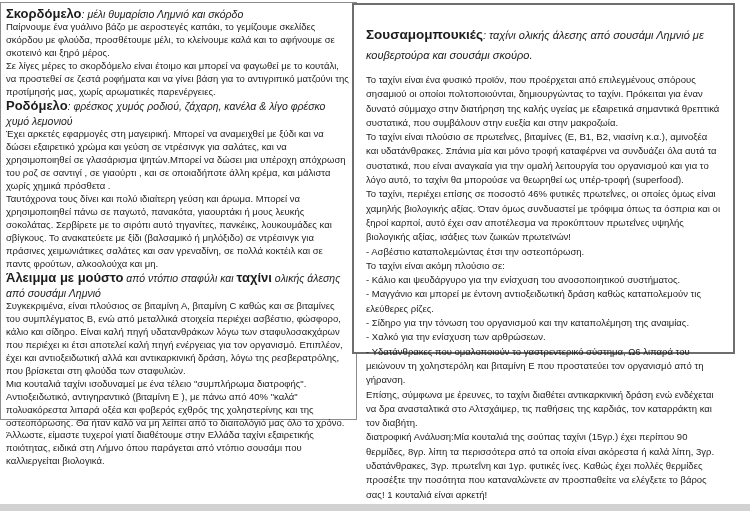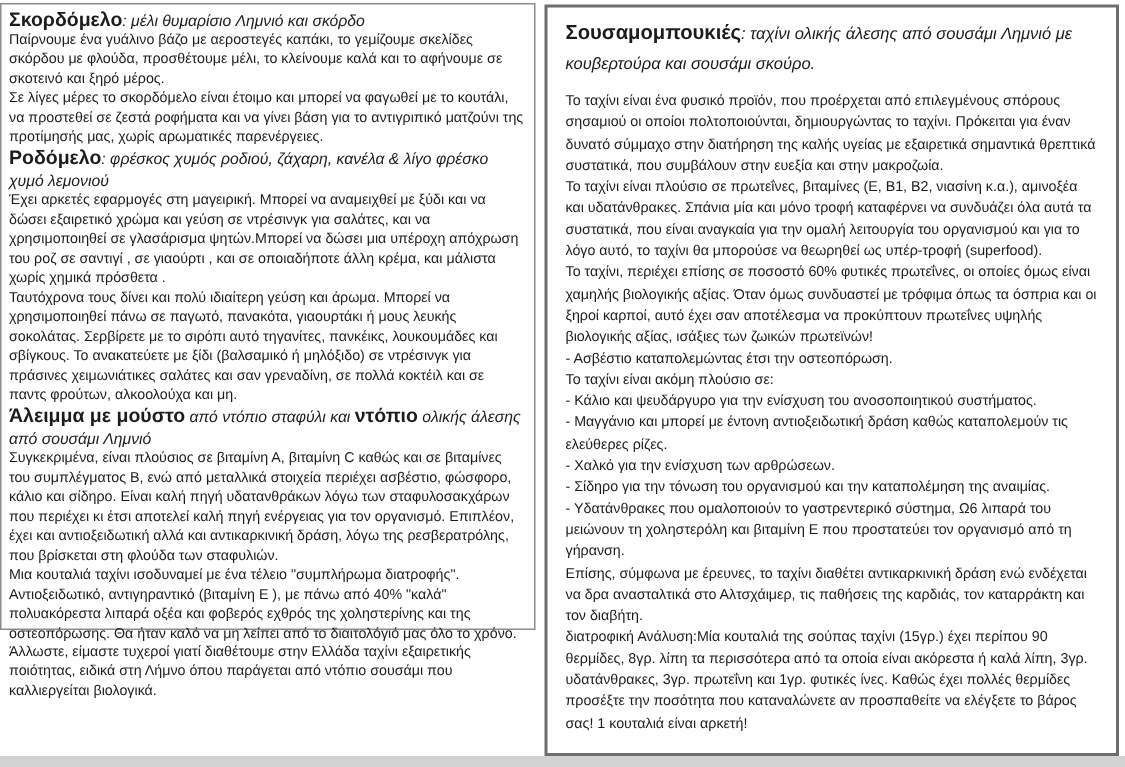--- a/index.html
+++ b/index.html
@@ -14,23 +14,23 @@
   .textbox {
     position:absolute;
     background:#ffffff;
   }
   .box-left {
     left:0; top:2px; width:357px; height:418px;
     border:1px solid #8c8c8c;
     padding:3px 6px 4px 5px;
   }
   .box-right {
-    left:363px; top:3px; width:383px; height:501px;
+    left:352px; top:3px; width:383px; height:351px;
     border:2px solid #6e6e6e;
-    padding:8px 11px 8px 12px;
+    padding:20px 11px 8px 12px;
   }
   .page-edge {
     position:absolute;
     left:0; top:504px; width:750px; height:7px;
     background:#d2d2d2;
   }
   
   .box-left p.body {
     font-size:9.5px;
     line-height:12.9px;
@@ -60,34 +60,34 @@
 </head>
 <body>
 
 <div class="textbox box-left">
   <p class="h"><span class="hb">Σκορδόμελο</span><span class="hr">: μέλι θυμαρίσιο Λημνιό και σκόρδο</span></p>
   <p class="body">Παίρνουμε ένα γυάλινο βάζο με αεροστεγές καπάκι, το γεμίζουμε σκελίδες σκόρδου με φλούδα, προσθέτουμε μέλι, το κλείνουμε καλά και το αφήνουμε σε σκοτεινό και ξηρό μέρος.</p>
   <p class="body">Σε λίγες μέρες το σκορδόμελο είναι έτοιμο και μπορεί να φαγωθεί με το κουτάλι, να προστεθεί σε ζεστά ροφήματα και να γίνει βάση για το αντιγριπικό ματζούνι της προτίμησής μας, χωρίς αρωματικές παρενέργειες.</p>
   <p class="h"><span class="hb">Ροδόμελο</span><span class="hr">: φρέσκος χυμός ροδιού, ζάχαρη, κανέλα &amp; λίγο φρέσκο χυμό λεμονιού</span></p>
   <p class="body"> Έχει αρκετές εφαρμογές στη μαγειρική. Μπορεί να αναμειχθεί με ξύδι και να δώσει εξαιρετικό χρώμα και γεύση σε ντρέσινγκ για σαλάτες, και να χρησιμοποιηθεί σε γλασάρισμα ψητών.Μπορεί να δώσει μια υπέροχη απόχρωση του ροζ  σε σαντιγί , σε γιαούρτι , και σε οποιαδήποτε άλλη κρέμα, και μάλιστα χωρίς χημικά πρόσθετα .</p>
   <p class="body">Ταυτόχρονα τους δίνει και πολύ ιδιαίτερη γεύση και άρωμα. Μπορεί να χρησιμοποιηθεί πάνω σε  παγωτό, πανακότα, γιαουρτάκι ή μους λευκής σοκολάτας. Σερβίρετε με το σιρόπι αυτό τηγανίτες, πανκέικς, λουκουμάδες και σβίγκους. Το  ανακατεύετε με ξίδι (βαλσαμικό ή μηλόξιδο) σε ντρέσινγκ για πράσινες χειμωνιάτικες σαλάτες και σαν γρεναδίνη, σε πολλά κοκτέιλ και σε παντς φρούτων, αλκοολούχα και μη.</p>
-  <p class="h"><span class="hb">Άλειμμα με μούστο</span><span class="hr"> από ντόπιο σταφύλι  και </span><span class="hb">ντόπιο</span><span class="hr"> ολικής άλεσης από σουσάμι Λημνιό</span></p>
+  <p class="h"><span class="hb">Άλειμμα με μούστο</span><span class="hr"> από ντόπιο σταφύλι  και </span><span class="hb">ταχίνι</span><span class="hr"> ολικής άλεσης από σουσάμι Λημνιό</span></p>
   <p class="body">Συγκεκριμένα, είναι πλούσιος σε βιταμίνη Α, βιταμίνη C καθώς και σε βιταμίνες του συμπλέγματος Β, ενώ από μεταλλικά στοιχεία περιέχει ασβέστιο, φώσφορο, κάλιο και σίδηρο. Είναι καλή πηγή υδατανθράκων λόγω των σταφυλοσακχάρων που περιέχει κι έτσι αποτελεί καλή πηγή ενέργειας για τον οργανισμό. Επιπλέον, έχει και αντιοξειδωτική αλλά και αντικαρκινική δράση, λόγω της ρεσβερατρόλης, που βρίσκεται στη φλούδα των σταφυλιών.</p>
   <p class="body">Μια κουταλιά ταχίνι ισοδυναμεί με ένα τέλειο "συμπλήρωμα διατροφής". Αντιοξειδωτικό, αντιγηραντικό (βιταμίνη Ε ), με πάνω από 40% "καλά" πολυακόρεστα λιπαρά οξέα και φοβερός εχθρός της χοληστερίνης και της οστεοπόρωσης. Θα ήταν καλό να μη λείπει από το διαιτολόγιό μας όλο το χρόνο. Άλλωστε, είμαστε τυχεροί γιατί διαθέτουμε στην Ελλάδα ταχίνι εξαιρετικής ποιότητας, ειδικά στη Λήμνο όπου παράγεται από ντόπιο σουσάμι που καλλιεργείται βιολογικά.</p>
 </div>
 
 <div class="textbox box-right">
   <p class="h"><span class="hb">Σουσαμομπουκιές</span><span class="hr">: ταχίνι ολικής άλεσης από σουσάμι Λημνιό με κουβερτούρα και σουσάμι σκούρο.</span></p>
   <p class="body">Το ταχίνι είναι ένα φυσικό προϊόν, που προέρχεται από επιλεγμένους σπόρους σησαμιού οι οποίοι πολτοποιούνται, δημιουργώντας το ταχίνι. Πρόκειται για έναν δυνατό σύμμαχο στην διατήρηση της καλής υγείας με εξαιρετικά σημαντικά θρεπτικά συστατικά, που συμβάλουν στην ευεξία και στην μακροζωία.</p>
   <p class="body">Το ταχίνι είναι πλούσιο σε πρωτεΐνες, βιταμίνες (Ε, Β1, Β2, νιασίνη κ.α.), αμινοξέα και υδατάνθρακες. Σπάνια μία και μόνο τροφή καταφέρνει να συνδυάζει όλα αυτά τα συστατικά, που είναι αναγκαία για την ομαλή λειτουργία του οργανισμού και για το λόγο αυτό, το ταχίνι θα μπορούσε να θεωρηθεί ως υπέρ-τροφή (superfood).</p>
-  <p class="body">Το ταχίνι, περιέχει επίσης σε ποσοστό 60% φυτικές πρωτεΐνες, οι οποίες όμως είναι χαμηλής βιολογικής αξίας. Όταν όμως συνδυαστεί με τρόφιμα όπως τα όσπρια και οι ξηροί καρποί, αυτό έχει σαν αποτέλεσμα να προκύπτουν πρωτεΐνες υψηλής βιολογικής αξίας, ισάξιες των ζωικών πρωτεϊνών!</p>
+  <p class="body">Το ταχίνι, περιέχει επίσης σε ποσοστό 46% φυτικές πρωτεΐνες, οι οποίες όμως είναι χαμηλής βιολογικής αξίας. Όταν όμως συνδυαστεί με τρόφιμα όπως τα όσπρια και οι ξηροί καρποί, αυτό έχει σαν αποτέλεσμα να προκύπτουν πρωτεΐνες υψηλής βιολογικής αξίας, ισάξιες των ζωικών πρωτεϊνών!</p>
   <p class="body">- Ασβέστιο καταπολεμώντας έτσι την οστεοπόρωση.</p>
   <p class="body">Το ταχίνι είναι ακόμη πλούσιο σε:</p>
   <p class="body">- Κάλιο και ψευδάργυρο για την ενίσχυση του ανοσοποιητικού συστήματος.</p>
   <p class="body">- Μαγγάνιο και μπορεί με έντονη αντιοξειδωτική δράση καθώς καταπολεμούν τις ελεύθερες ρίζες.</p>
+  <p class="body">- Σίδηρο για την τόνωση του οργανισμού και την καταπολέμηση της αναιμίας.</p>
   <p class="body">- Χαλκό για την ενίσχυση των αρθρώσεων.</p>
-  <p class="body">- Σίδηρο για την τόνωση του οργανισμού και την καταπολέμηση της αναιμίας.</p>
   <p class="body">- Υδατάνθρακες που ομαλοποιούν το γαστρεντερικό σύστημα, Ω6 λιπαρά του μειώνουν τη χοληστερόλη και βιταμίνη Ε που προστατεύει τον οργανισμό από τη γήρανση.</p>
   <p class="body">Επίσης, σύμφωνα με έρευνες, το ταχίνι διαθέτει αντικαρκινική δράση ενώ ενδέχεται να δρα ανασταλτικά στο Αλτσχάιμερ, τις παθήσεις της καρδιάς, τον καταρράκτη και τον διαβήτη.</p>
   <p class="body">διατροφική Ανάλυση:Μία κουταλιά της σούπας ταχίνι (15γρ.) έχει περίπου 90 θερμίδες, 8γρ. λίπη τα περισσότερα από τα οποία είναι ακόρεστα ή καλά λίπη, 3γρ. υδατάνθρακες, 3γρ. πρωτεΐνη και 1γρ. φυτικές ίνες. Καθώς έχει πολλές θερμίδες προσέξτε την ποσότητα που καταναλώνετε αν προσπαθείτε να ελέγξετε το βάρος σας! 1 κουταλιά είναι αρκετή!</p>
 </div>
 
 <div class="page-edge"></div>
 
 </body></html>

